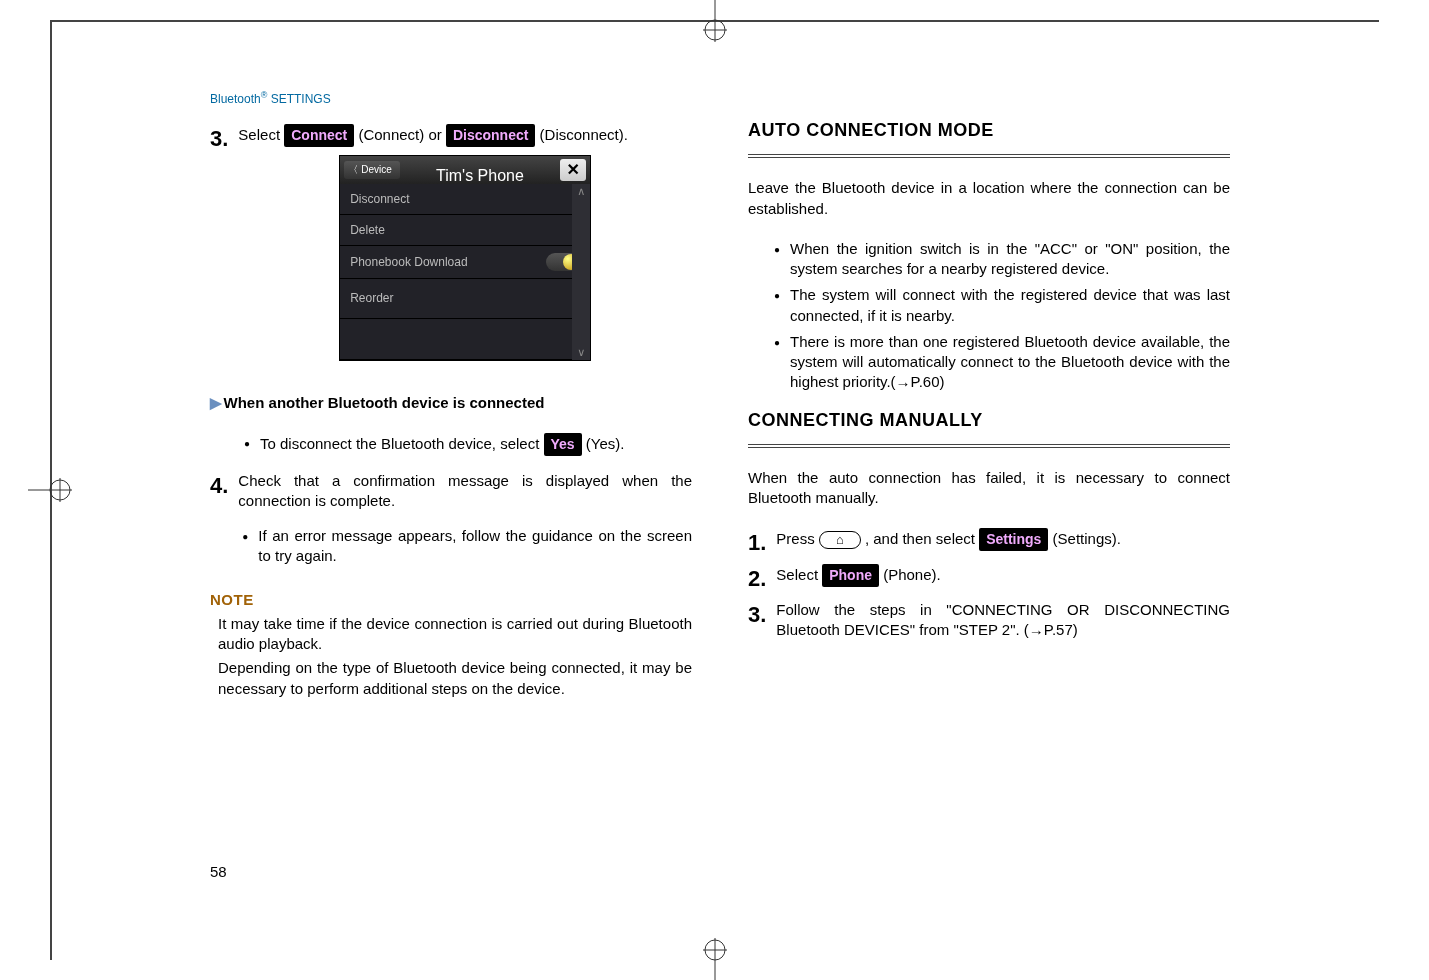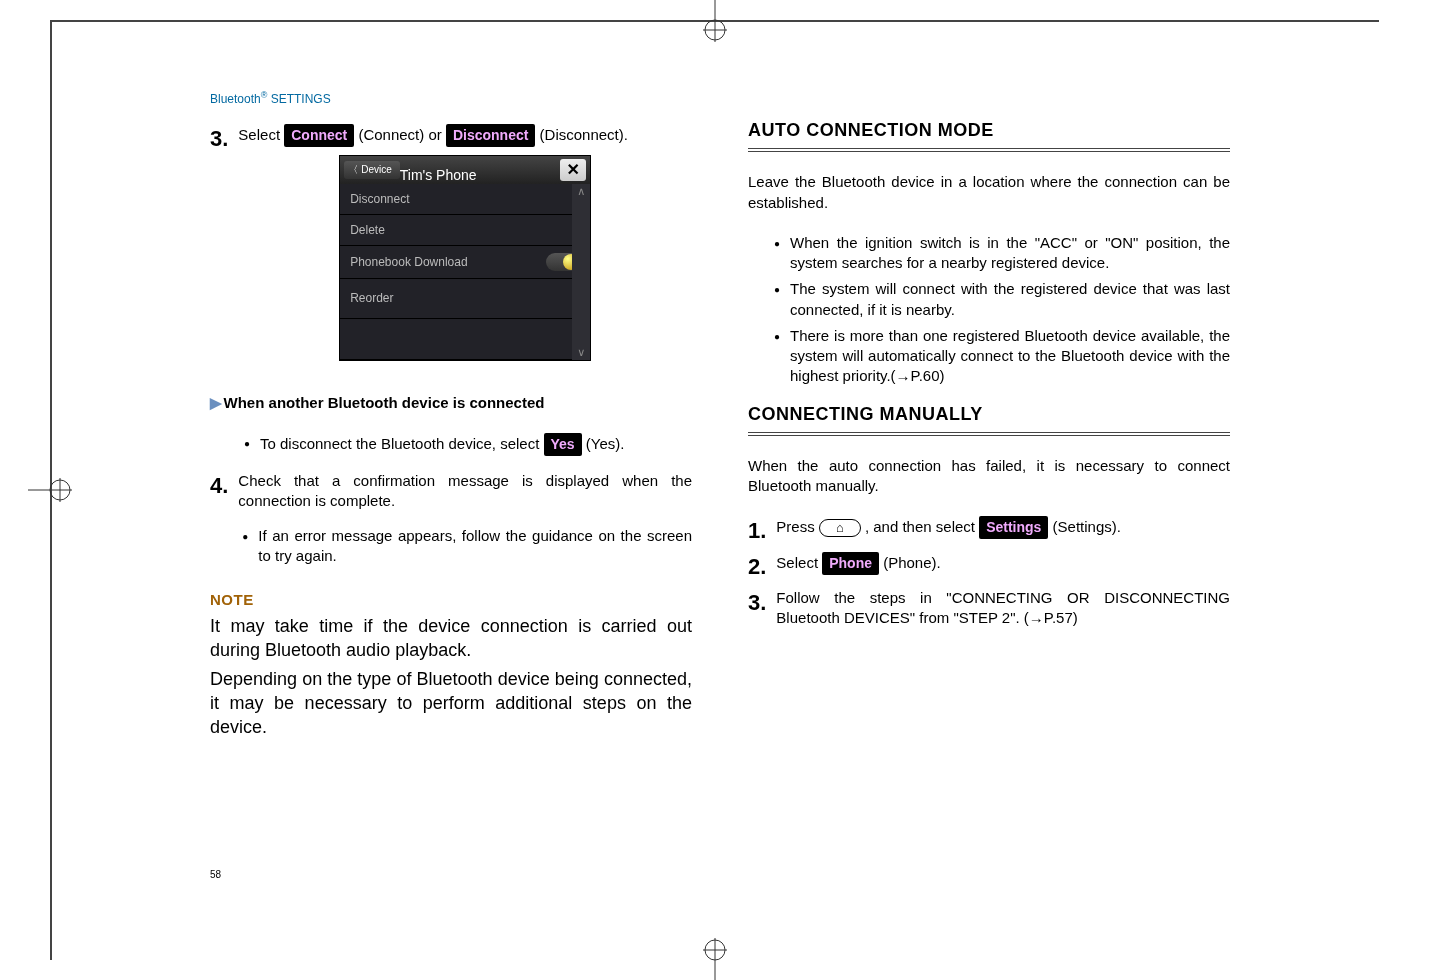--- a/index.html
+++ b/index.html
@@ -87,39 +87,39 @@
     line-height:16px;
   }
 
   .subhead-arrow { color:#6a8fbf; font-weight:bold; margin-right:2px; }
   .subhead { font-weight:bold; }
   .bul-tight { padding-left: 20px; }
   .bul-tight li { margin:6px 0; text-align:justify; list-style: none; position:relative; }
   .bul-tight li:before { content:"●"; position:absolute; left:-16px; font-size:10px; top:4px; }
 
   .note-label { color:#a16207; font-weight:bold; letter-spacing:0.5px; margin-top:8px; }
-  .note-body { font-size:18px; text-align:justify; margin-left:0; }
+  .note-body { font-size:15px; text-align:justify; margin-left:8px; }
   .note-body p { margin:4px 0; }
 
   .section-title {
     font-size:18px;
     font-weight:bold;
     border-bottom: 4px double #444;
-    padding-bottom:6px;
+    padding-bottom:12px;
     margin-top:0;
     margin-bottom:14px;
     letter-spacing:0.5px;
   }
   .section-title + p { text-align:justify; }
 
   .pagenum {
     position:absolute;
     left:160px;
     bottom:80px;
-    font-size:10px;
+    font-size:15px;
   }
 
   
   .device-screen {
     width: 250px;
     margin: 8px auto 12px;
     background:#1b1b20;
     border:1px solid #000;
     font-size:12px;
     color:#ddd;
@@ -132,21 +132,21 @@
   }
   .ds-back {
     display:flex; align-items:center; gap:3px;
     background:linear-gradient(#555,#333);
     padding:2px 8px 2px 4px;
     border-radius:3px;
     margin-left:4px;
     font-size:10px;
     color:#fff;
   }
-  .ds-title { flex:1; text-align:left; color:#fff; font-size:14px;margin-top:12px; }
+  .ds-title { flex:1; text-align:center; color:#fff; font-size:16px;margin-top:12px; }
   .ds-close {
     width:26px; height:22px;
     background:linear-gradient(#eee,#ccc);
     color:#000; font-weight:bold;
     text-align:center; line-height:22px;
     margin-right:4px;
     border-radius:3px;
     font-size:16px;
   }
   .ds-rows { position:relative; }

